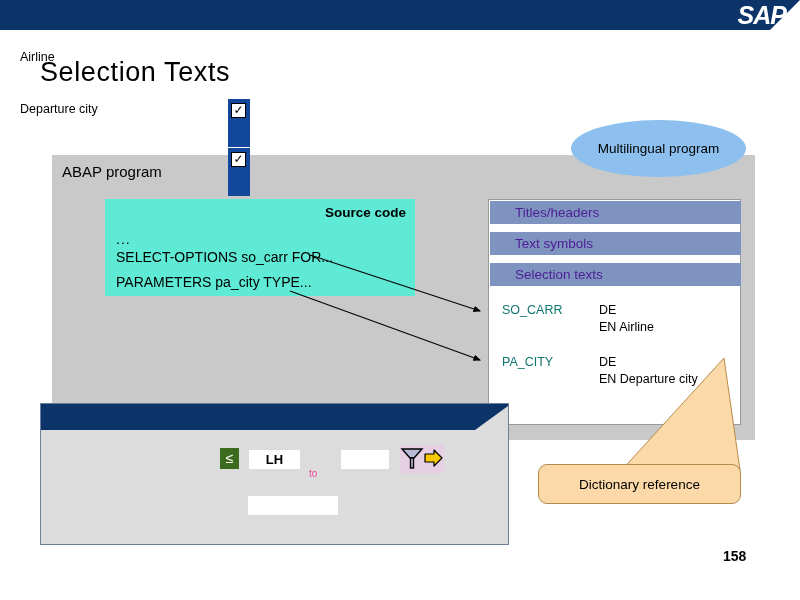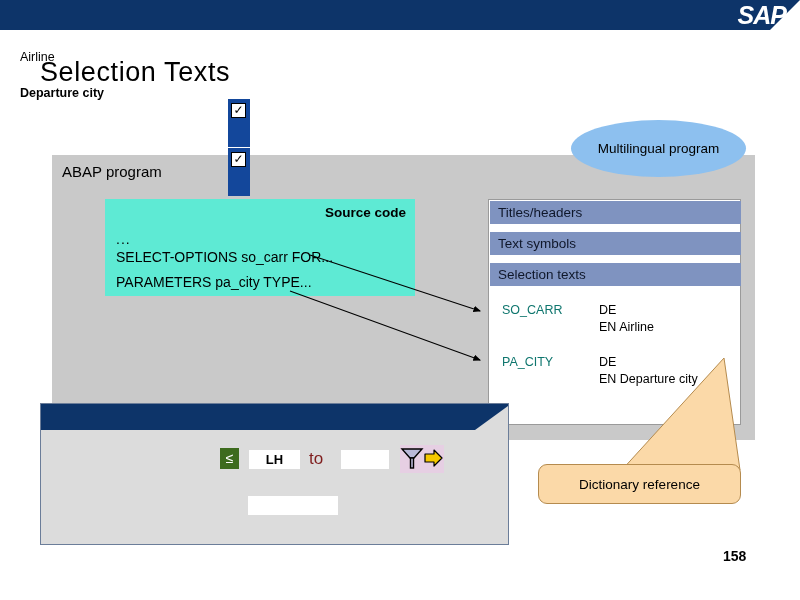--- a/index.html
+++ b/index.html
@@ -113,23 +113,23 @@
   .section-bar {
     position: absolute;
     left: 1px;
     width: 251px;
     height: 23px;
     background: #7f93c0;
     display: flex;
     align-items: center;
   }
   .section-bar span {
-    color: #0f172a;
+    color: #4c1d95;
     font-size: 13.5px;
-    padding-left: 8px;
+    padding-left: 25px;
     white-space: nowrap;
   }
   #bar-0 { top: 1px; }
   #bar-1 { top: 32px; }
   #bar-2 { top: 63px; }
 
   
   .txt-row {
     position: absolute;
     left: 0;
@@ -242,21 +242,21 @@
     background: #0d3469;
     clip-path: polygon(0 0, 434px 0, 467px 0, 467px 2px, 434px 26px, 0 26px);
   }
   .sel-label {
     position: absolute;
     font-size: 12.5px;
     color: #000000;
     white-space: nowrap;
   }
   #sel-label-0 { left: 20px; top: 50px; }
-  #sel-label-1 { left: 20px; top: 86px; font-weight: bold; }
+  #sel-label-1 { left: 20px; top: 102px; }
 
   #op-button {
     position: absolute;
     left: 220px; top: 448px;
     width: 19px; height: 21px;
     background: #3d6b1e;
     color: #ffffff;
     font-size: 14px;
     text-align: center;
     line-height: 20px;
@@ -273,23 +273,23 @@
     line-height: 18px;
     font-family: "Liberation Sans", sans-serif;
     padding: 0;
     box-sizing: border-box;
   }
   #input-from { left: 249px; top: 450px; width: 51px; }
   #input-to   { left: 341px; top: 450px; width: 48px; }
   #input-city { left: 248px; top: 496px; width: 90px; }
   #sel-to-word {
     position: absolute;
-    left: 309px; top: 449px;
-    font-size: 17px;
-    color: #7f1d1d;
+    left: 309px; top: 468px;
+    font-size: 10px;
+    color: #ec4899;
   }
   #filter-icon {
     position: absolute;
     left: 400px; top: 445px;
     width: 44px; height: 28px;
     background: #e6cfe3;
   }
 
   
   #page-number {

